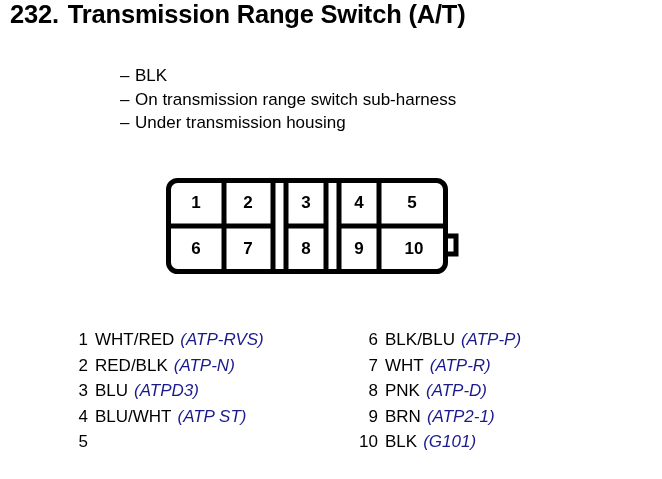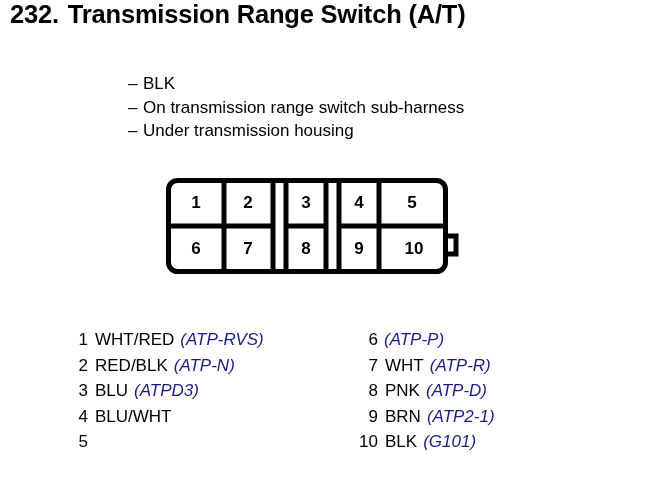--- a/index.html
+++ b/index.html
@@ -31,21 +31,21 @@
   #page-title .num {
     margin-right: 9px;
   }
 
   
   #notes {
     position: absolute;
     left: 112px;
     top: 56px;
     list-style: none;
-    margin: 16px;
+    margin: 8px;
     padding: 0;
   }
   #notes li {
     font-size: 17px;
     line-height: 23.5px;
     white-space: nowrap;
   }
   #notes li .dash {
     display: inline-block;
     width: 15px;
@@ -177,29 +177,31 @@
       <span class="legend-sig">(ATP-N)</span>
     </div>
     <div class="legend-row">
       <span class="legend-num">3</span>
       <span class="legend-wire">BLU</span>
       <span class="legend-sig">(ATPD3)</span>
     </div>
     <div class="legend-row">
       <span class="legend-num">4</span>
       <span class="legend-wire">BLU/WHT</span>
+      <span class="legend-sig">(ATP ST)</span>
     </div>
     <div class="legend-row">
       <span class="legend-num">5</span>
     </div>
   </div>
 
   <div class="legend-col" id="legend-col-right">
     <div class="legend-row">
       <span class="legend-num">6</span>
+      <span class="legend-wire">BLK/BLU</span>
       <span class="legend-sig">(ATP-P)</span>
     </div>
     <div class="legend-row">
       <span class="legend-num">7</span>
       <span class="legend-wire">WHT</span>
       <span class="legend-sig">(ATP-R)</span>
     </div>
     <div class="legend-row">
       <span class="legend-num">8</span>
       <span class="legend-wire">PNK</span>

